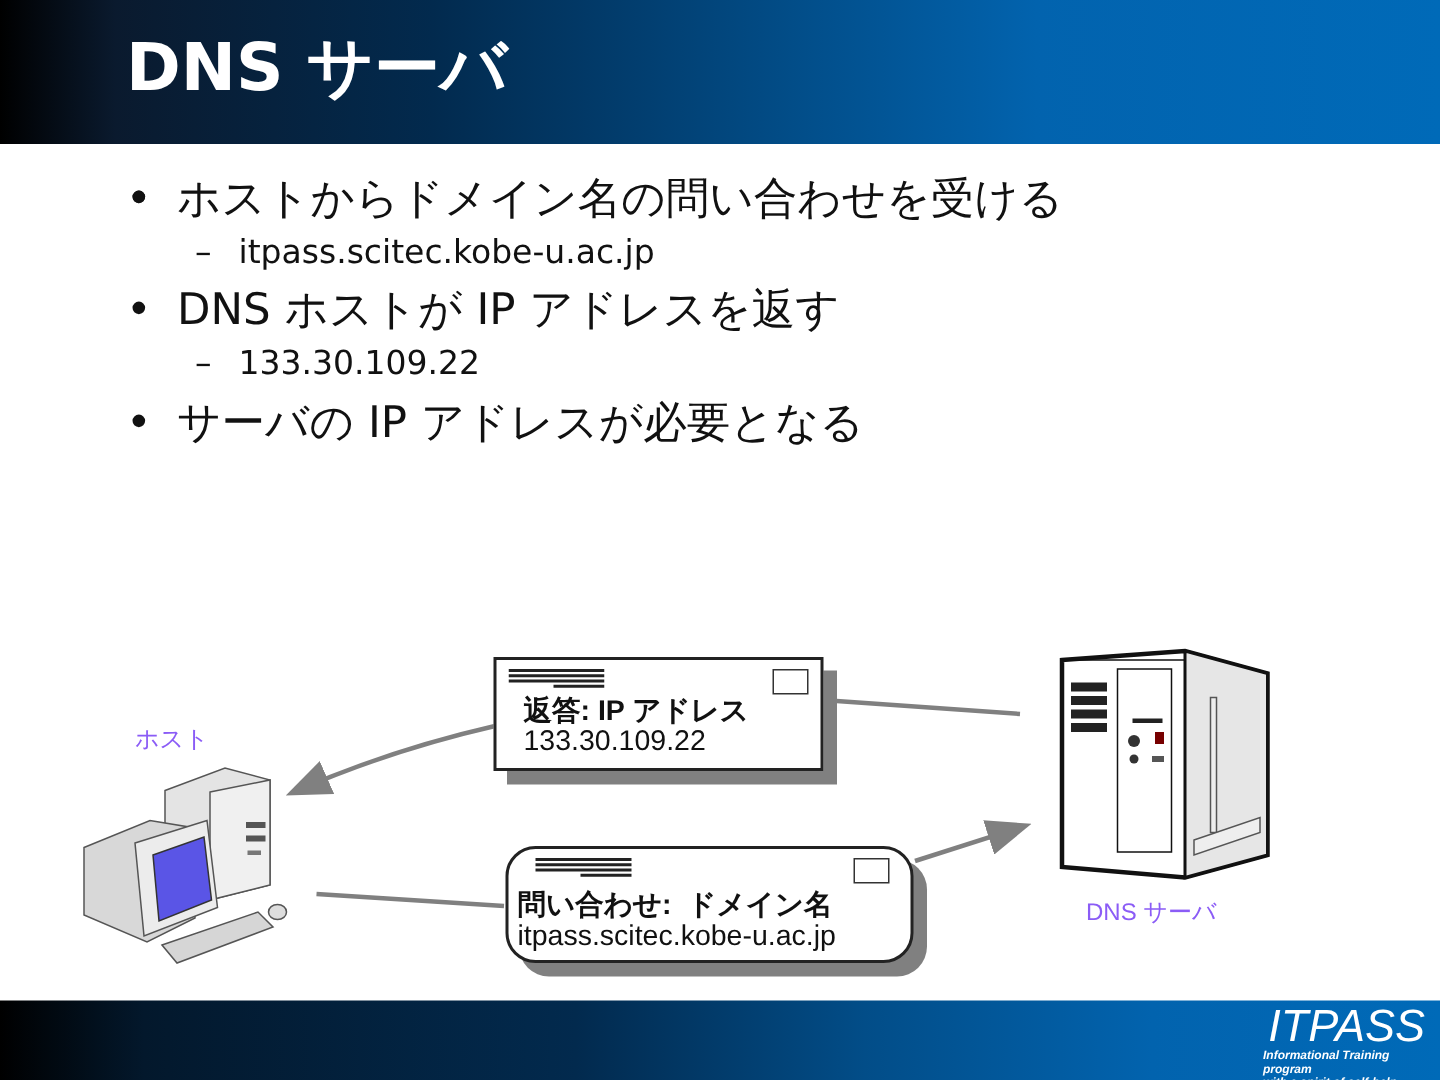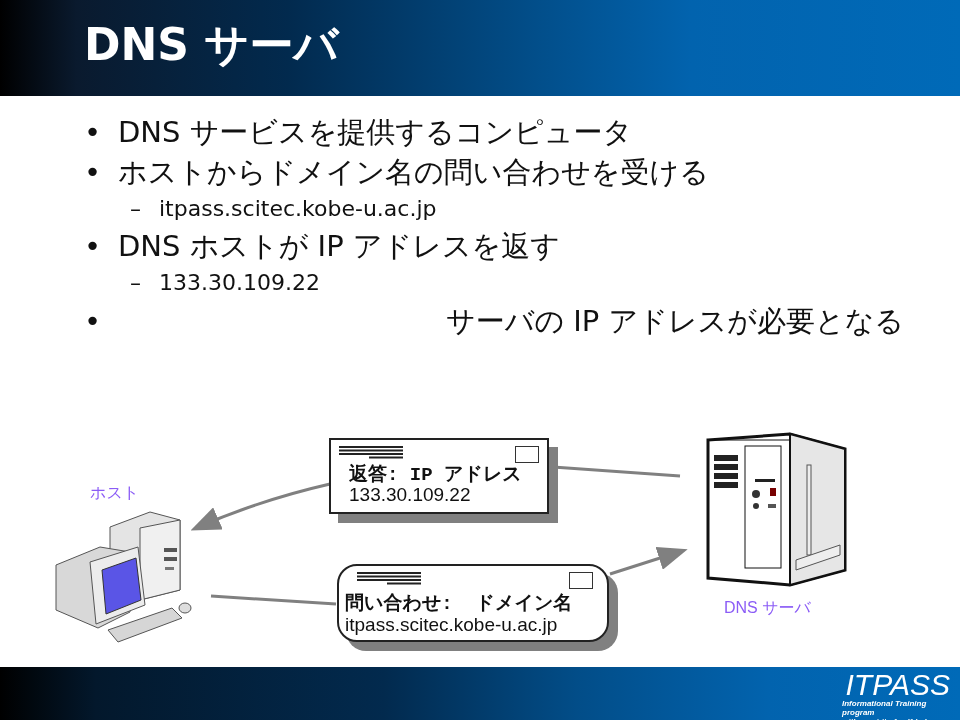--- a/index.html
+++ b/index.html
@@ -16,39 +16,39 @@
   .b2 .dash { position:absolute; left:46px; top:0; }
   .footer-bar { position:absolute; left:0; top:667px; width:960px; height:53px;
     background:linear-gradient(to right,#000000 0%,#03182c 10%,#022a4e 40%,#024d88 60%,#0263ae 80%,#006ab8 100%); }
   .logo { position:absolute; right:10px; top:671px; width:120px; text-align:right; color:#fff; }
   .logo .big { font-size:30px; font-weight:normal; font-style:italic; line-height:28px; font-family:"Liberation Sans",sans-serif; }
   .logo .small { font-size:8px; font-weight:bold; font-style:italic; line-height:9px; text-align:left; padding-left:12px; font-family:"Liberation Sans",sans-serif; }
   .envelope { position:absolute; background:#fff; border:2px solid #222; box-shadow:9px 9px 0 #808080; }
   .env-lines { position:absolute; left:8px; top:6px; width:64px; height:13px; }
   .env-stamp { position:absolute; width:22px; height:15px; border:1.5px solid #333; top:6px; }
   .env-head { position:absolute; left:18px; font-weight:bold; font-size:19px; color:#111;
-    font-family:Liberation Mono, monospace; }
+    font-family:Liberation Sans, sans-serif; }
   .env-body { position:absolute; left:18px; font-size:19px; color:#111; font-family:"Liberation Sans",sans-serif; }
   .label { position:absolute; font-size:16px; color:#8b5cf6; font-family:"Liberation Sans",sans-serif; }
   svg.arrows { position:absolute; left:0; top:0; }
 </style>
 </head>
 <body>
 
 <div class="title-bar"></div>
 <div class="title">DNS サーバ</div>
 
 <div class="bullets">
-  <div class="b1"><span class="dot">•</span><span>DNS サービスを提供するコンピュータ</span></div>
+  <div class="b1"><span class="dot">•</span></div>
   <div class="b1"><span class="dot">•</span><span>ホストからドメイン名の問い合わせを受ける</span></div>
   <div class="b2"><span class="dash">–</span><span>itpass.scitec.kobe-u.ac.jp</span></div>
   <div class="b1"><span class="dot">•</span><span>DNS ホストが IP アドレスを返す</span></div>
   <div class="b2"><span class="dash">–</span><span>133.30.109.22</span></div>
   <div class="b1" style="line-height:34px;margin-top:4px;"><span class="dot">•</span></div>
-  <div class="b1" style="line-height:34px;text-align:right;"><span>サーバの IP アドレスが必要となる</span></div>
+  <div class="b1" style="line-height:34px;"><span>サーバの IP アドレスが必要となる</span></div>
 </div>
 
 <svg class="arrows" width="960" height="720">
   <defs>
     <marker id="ah" markerWidth="10" markerHeight="8" refX="8" refY="4" orient="auto">
       <path d="M0,0 L10,4 L0,8 z" fill="#808080"></path>
     </marker>
   </defs>
   <path d="M330,484 Q260,500 196,528" stroke="#808080" stroke-width="3" fill="none" marker-end="url(#ah)"></path>
   <line x1="553" y1="467" x2="680" y2="476" stroke="#808080" stroke-width="3"></line>

